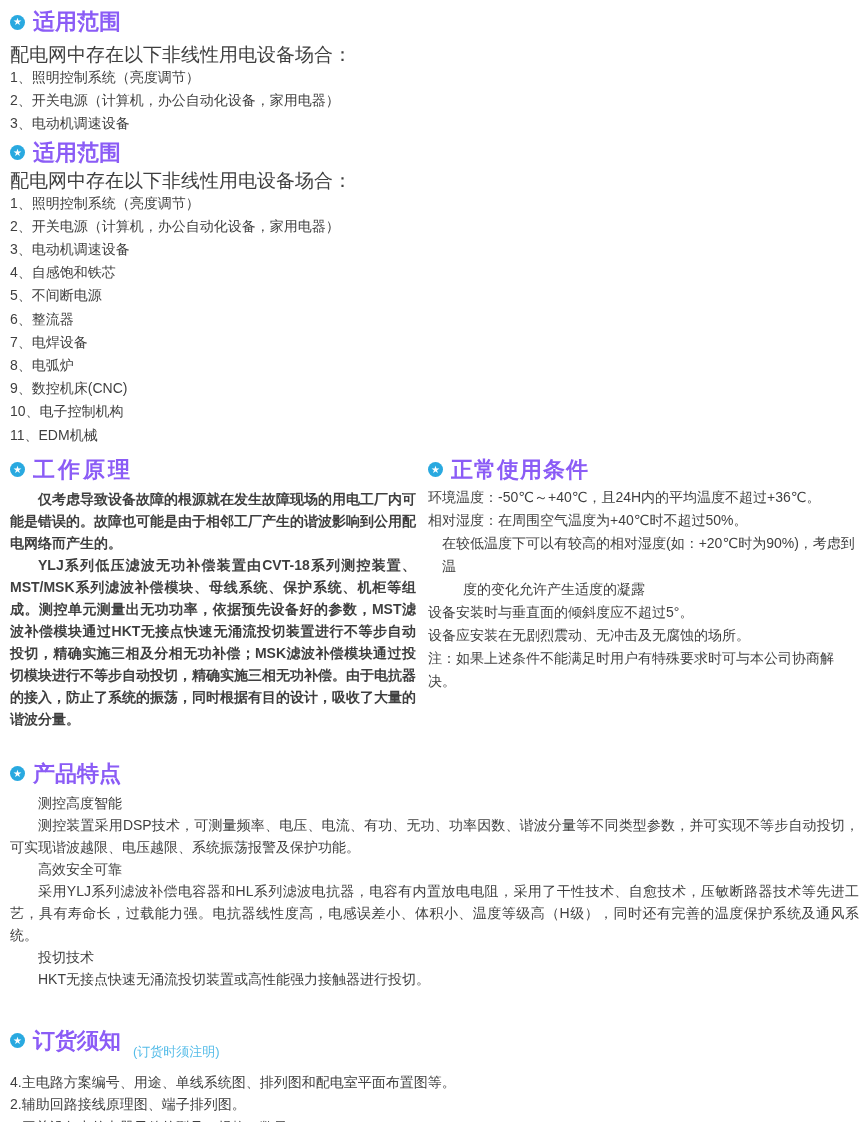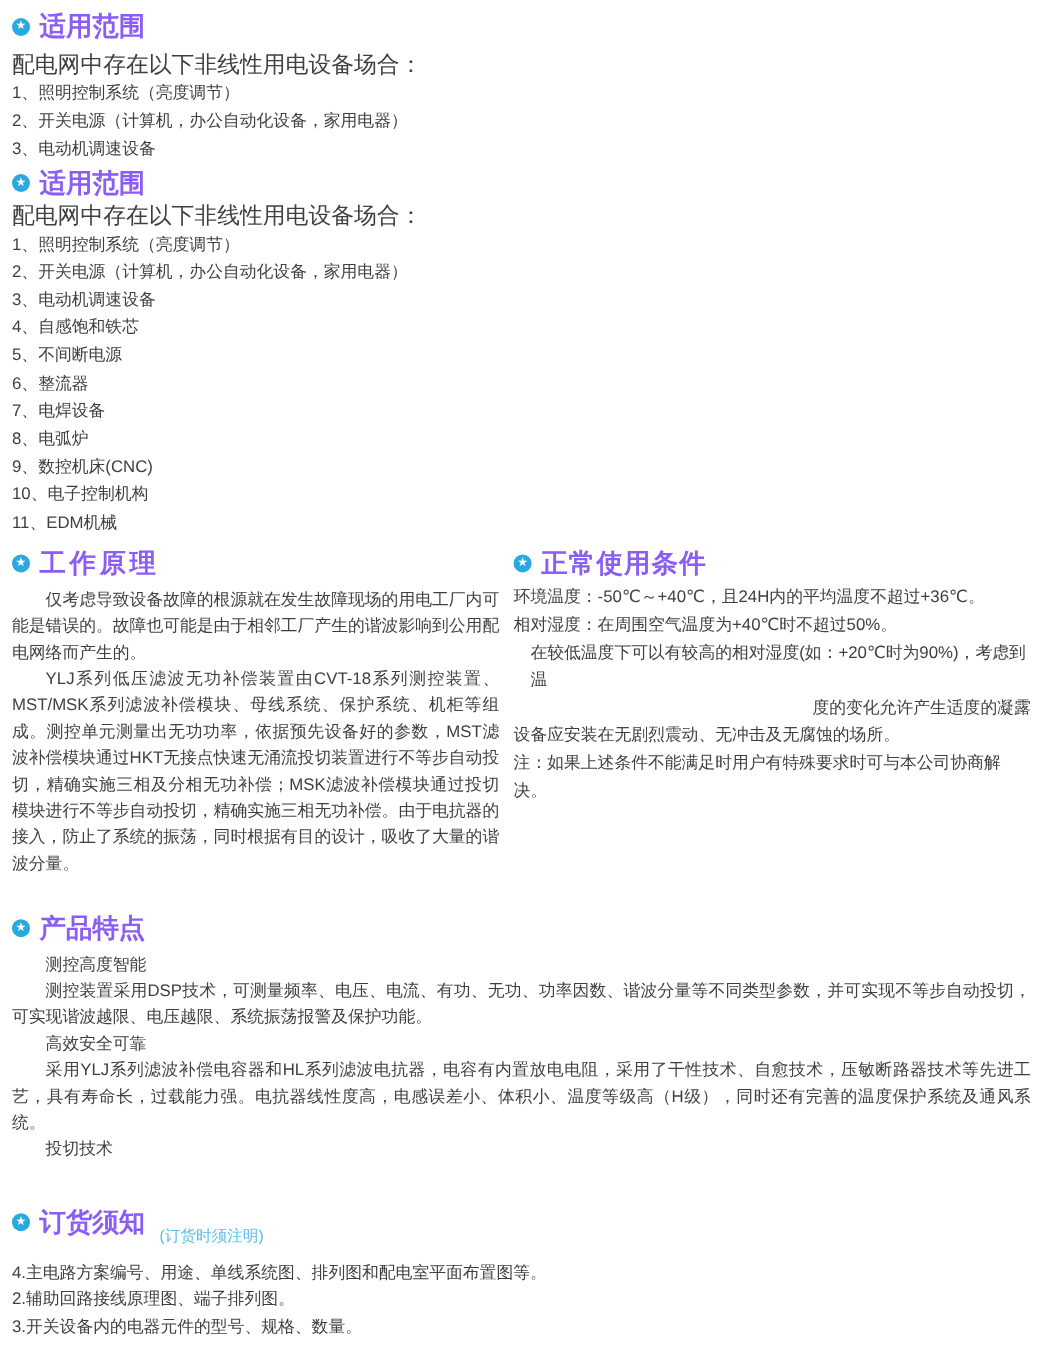--- a/index.html
+++ b/index.html
@@ -29,25 +29,25 @@
   .sec-gap{margin-top:7px;}
 
   
   .two-col{display:flex;margin-top:13px;}
   .col-left{width:406px;flex:0 0 auto;}
   .col-right{flex:1 1 auto;margin-left:12px;}
   .col-left .sec-head{margin-bottom:8px;}
   .col-right .sec-head{margin-bottom:6px;}
   .para{
     font-size:14px;line-height:22px;text-indent:2em;
-    text-align:justify;margin:0;
+    text-align:justify;margin:0;font-weight:bold;
   }
   .cond-line{font-size:14px;line-height:23px;}
   .ind1{padding-left:1em;}
-  .ind2{padding-left:2.5em;text-align:right;}
+  .ind2{padding-left:2.5em;}
 
   
   .features{margin-top:34px;}
   .features .sec-head{margin-bottom:8px;}
   .feat-sub{font-size:14px;line-height:22px;padding-left:2em;}
   .feat-para{font-size:14px;line-height:22px;text-indent:2em;text-align:justify;margin:0;}
 
   
   .ordering{margin-top:41px;}
   .ordering .sec-head{margin-bottom:20px;}
@@ -101,36 +101,38 @@
 
     <div class="col-right">
       <div class="sec-head">
         <span class="sec-icon">★</span>
         <span class="sec-title ls1">正常使用条件</span>
       </div>
       <div class="cond-line">环境温度：-50℃～+40℃，且24H内的平均温度不超过+36℃。</div>
       <div class="cond-line">相对湿度：在周围空气温度为+40℃时不超过50%。</div>
       <div class="cond-line ind1">在较低温度下可以有较高的相对湿度(如：+20℃时为90%)，考虑到温</div>
       <div class="cond-line ind2">度的变化允许产生适度的凝露</div>
+      <div class="cond-line">设备安装时与垂直面的倾斜度应不超过5°。</div>
       <div class="cond-line">设备应安装在无剧烈震动、无冲击及无腐蚀的场所。</div>
       <div class="cond-line">注：如果上述条件不能满足时用户有特殊要求时可与本公司协商解决。</div>
     </div>
 
   </div>
 
   <div class="features">
     <div class="sec-head">
       <span class="sec-icon">★</span>
       <span class="sec-title">产品特点</span>
     </div>
     <div class="feat-sub">测控高度智能</div>
     <p class="feat-para">测控装置采用DSP技术，可测量频率、电压、电流、有功、无功、功率因数、谐波分量等不同类型参数，并可实现不等步自动投切，可实现谐波越限、电压越限、系统振荡报警及保护功能。</p>
     <div class="feat-sub">高效安全可靠</div>
     <p class="feat-para">采用YLJ系列滤波补偿电容器和HL系列滤波电抗器，电容有内置放电电阻，采用了干性技术、自愈技术，压敏断路器技术等先进工艺，具有寿命长，过载能力强。电抗器线性度高，电感误差小、体积小、温度等级高（H级），同时还有完善的温度保护系统及通风系统。</p>
     <div class="feat-sub">投切技术</div>
+    <p class="feat-para">HKT无接点快速无涌流投切装置或高性能强力接触器进行投切。</p>
   </div>
 
   <div class="ordering">
     <div class="sec-head">
       <span class="sec-icon">★</span>
       <span class="sec-title">订货须知</span>
       <span class="sec-note">(订货时须注明)</span>
     </div>
     <div class="list">
       <div class="list-item">4.主电路方案编号、用途、单线系统图、排列图和配电室平面布置图等。</div>

